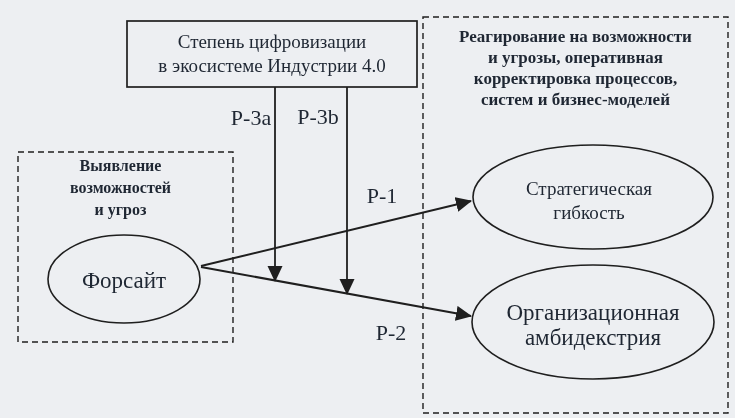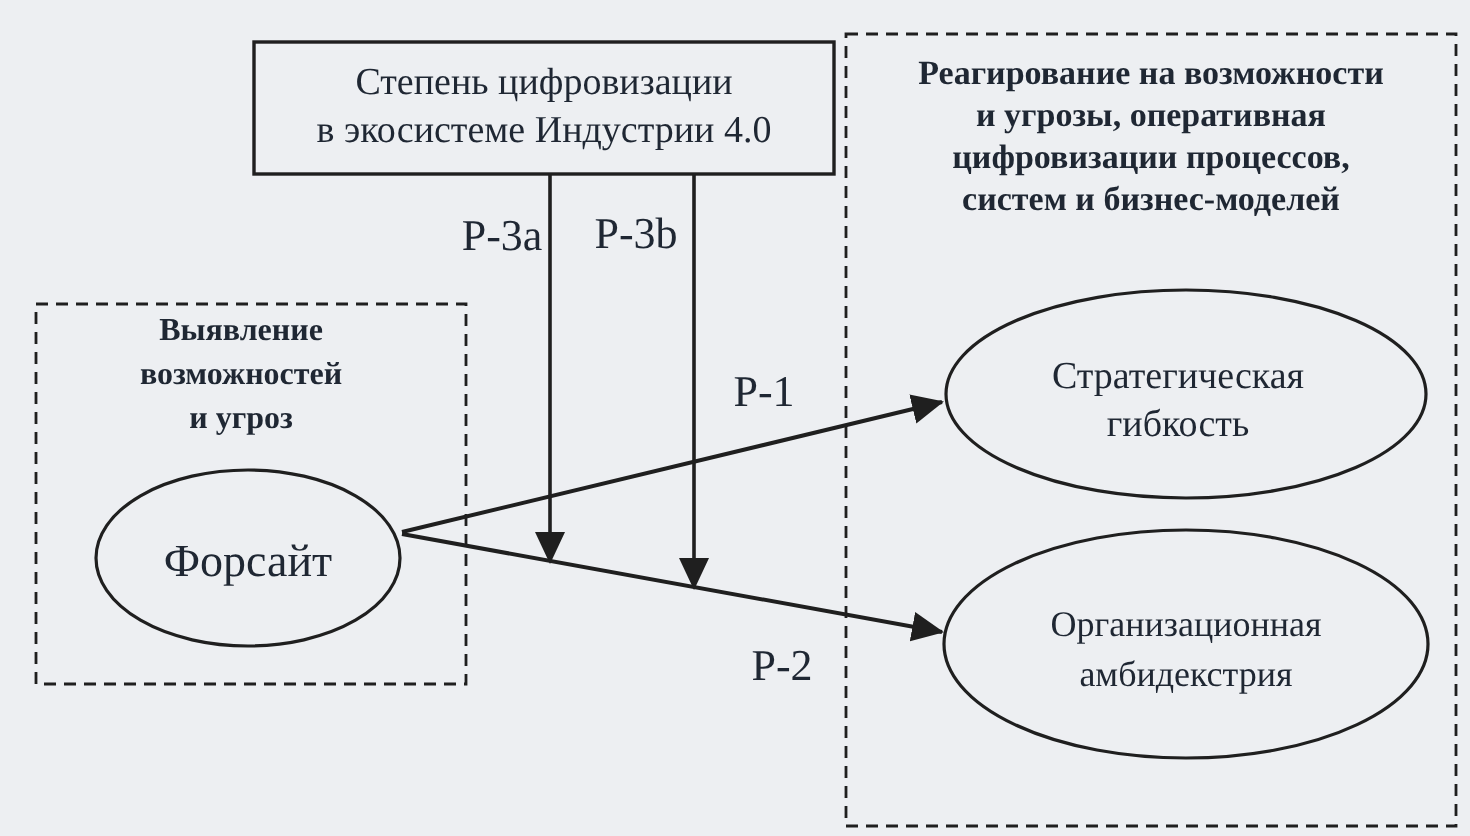--- a/index.html
+++ b/index.html
@@ -45,21 +45,21 @@
   .foresight-label{
     left:48px;top:235px;width:152px;height:88px;
     font-size:23px;line-height:25px;padding-top:3px;
   }
   .e1-label{
     left:468px;top:145px;width:242px;height:104px;
     font-size:19px;line-height:24px;padding-top:7px;
   }
   .e2-label{
     left:472px;top:265px;width:242px;height:114px;
-    font-size:18px;line-height:25px;padding-top:6px;
+    font-size:23px;line-height:25px;padding-top:6px;
   }
   .edge-label{
     font-size:22px;line-height:24px;
     width:64px;height:24px;
   }
   .p3a{left:219px;top:106px;}
   .p3b{left:286px;top:105px;}
   .p1{left:350px;top:184px;text-align:center;}
   .p2{left:359px;top:321px;}
   svg .stroke{
@@ -96,21 +96,21 @@
   </svg>
 
   <div class="lbl top-box-label">
     <span>Степень цифровизации</span>
     <span>в экосистеме Индустрии 4.0</span>
   </div>
 
   <div class="lbl right-box-title">
     <span>Реагирование на возможности</span>
     <span>и угрозы, оперативная</span>
-    <span>цифровизации процессов,</span>
+    <span>корректировка процессов,</span>
     <span>систем и бизнес-моделей</span>
   </div>
 
   <div class="lbl left-box-title">
     <span>Выявление</span>
     <span>возможностей</span>
     <span>и угроз</span>
   </div>
 
   <div class="lbl foresight-label">

